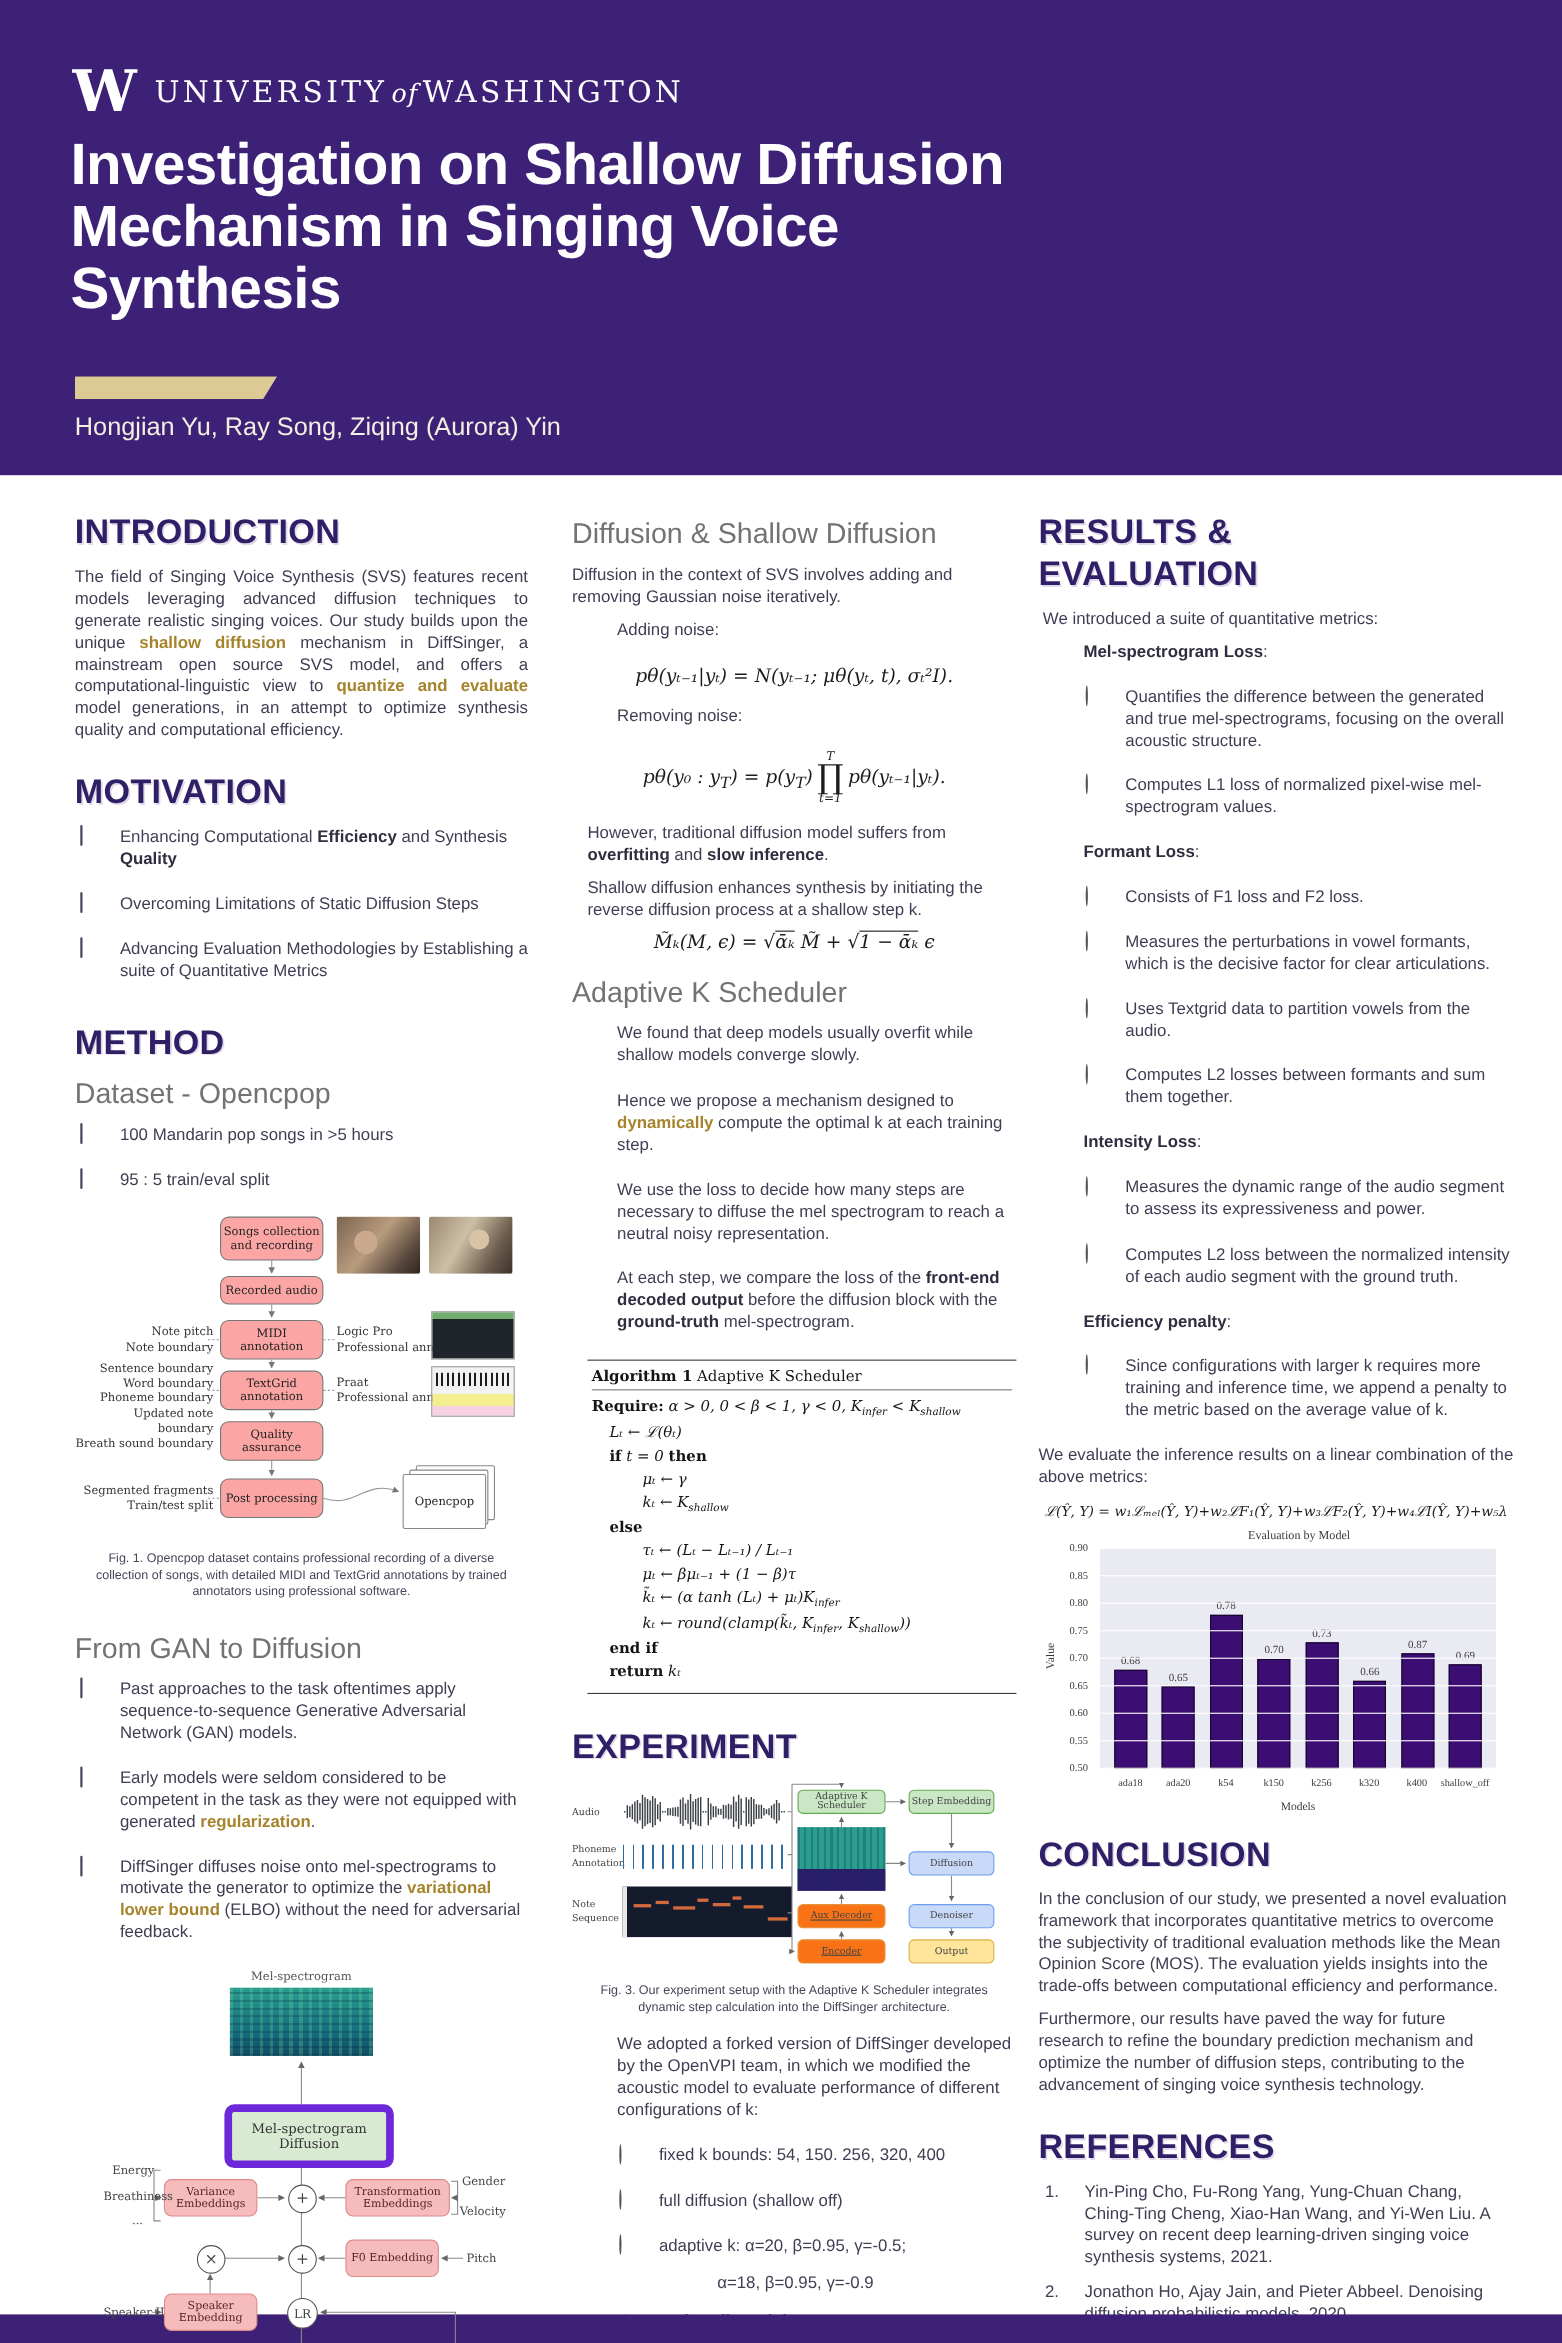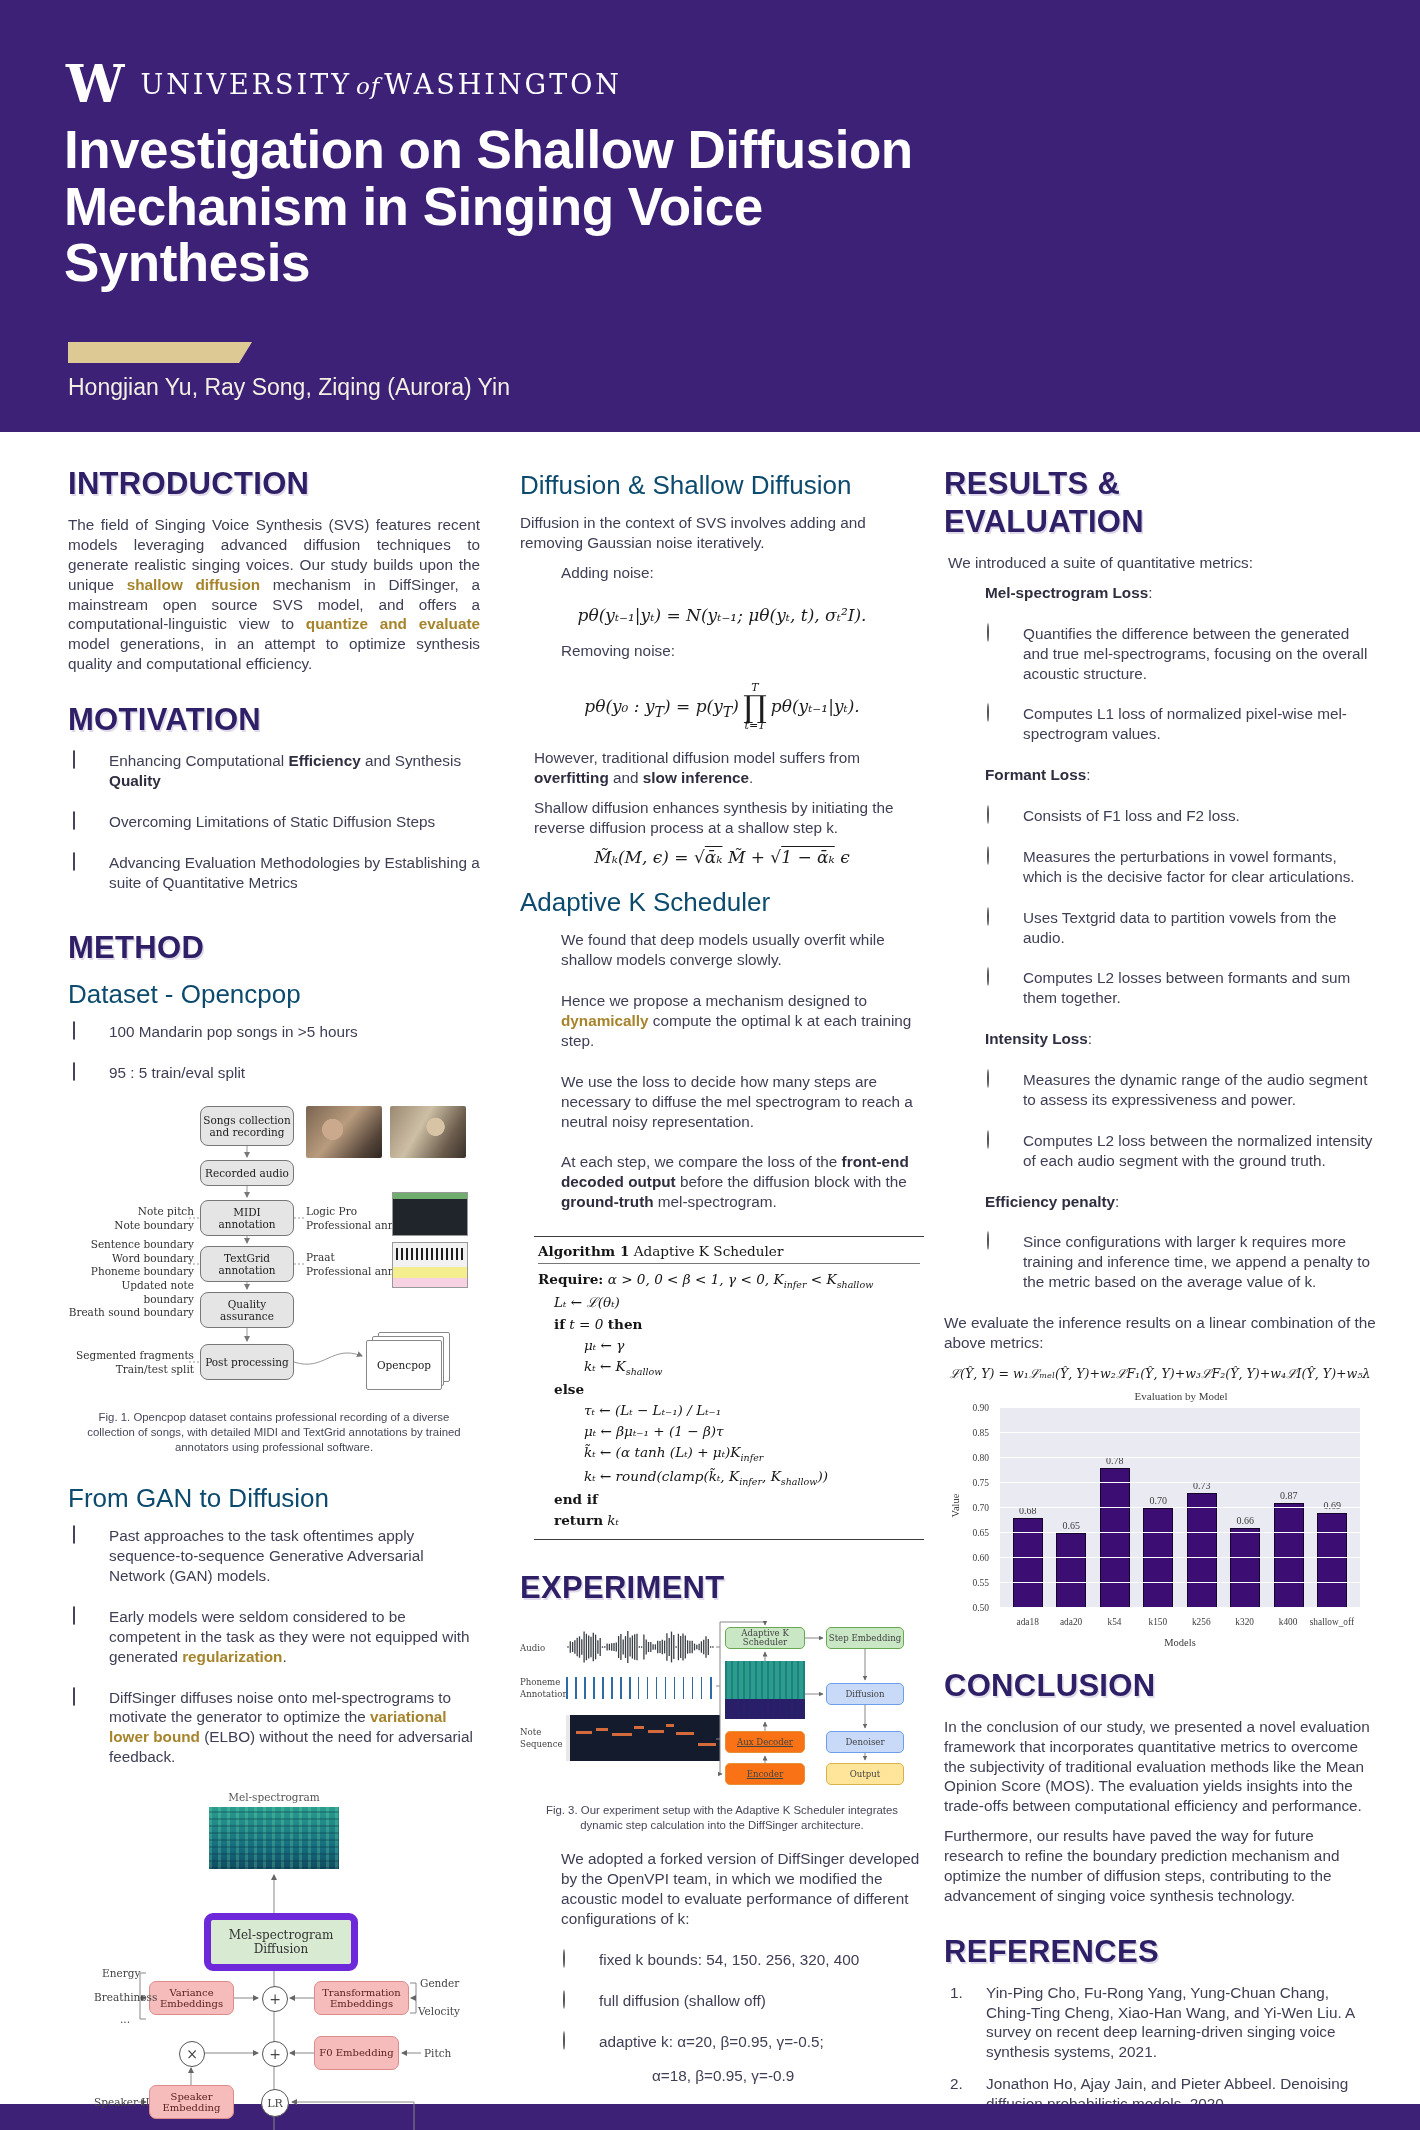--- a/index.html
+++ b/index.html
@@ -17,21 +17,21 @@
             clip-path:polygon(0 0,100% 0,93% 100%,0 100%);}
   .authors{position:absolute;top:374px;left:68px;color:#f3efe2;font-size:23px;font-weight:300;}
   .footbar{position:absolute;left:0;bottom:0;width:1420px;height:26px;background:#3d2177;}
   
   .col{position:absolute;top:466px;}
   #col1{left:68px;width:412px;}
   #col2{left:520px;width:404px;}
   #col3{left:944px;width:432px;}
   .h-major{font-size:31px;font-weight:800;color:#2f1f66;margin:0 0 13px;letter-spacing:.3px;
            text-shadow:1.5px 1.5px 0 rgba(79,46,131,.18);}
-  .h-sub{font-size:26px;font-weight:400;color:#0c4a6e;margin:0 0 12px;}
+  .h-sub{font-size:26px;font-weight:400;color:#737373;margin:0 0 12px;}
   .mt{margin-top:28px;}
   .body-text{font-size:15.3px;color:#3e3e54;line-height:1.3;margin:0 0 10px;}
   .justify{text-align:justify;}
   .gold{color:#a5842c;font-weight:700;}
   .b{font-weight:700;color:#2e2e40;}
   
   .blt{display:flex;margin:0 0 11px;}
   .blt .mk{flex:0 0 36px;padding-left:5px;}
   .sq{width:9px;height:9px;border:1.6px solid #44445a;border-radius:1px;margin-top:4px;}
   .dot{width:7px;height:7px;background:#1e1e1e;border-radius:50%;margin-top:6px;}
@@ -56,21 +56,21 @@
   .alg .cap{border-bottom:1px solid #777;padding:2px 0 4px;margin-bottom:5px;}
   .alg-line{line-height:1.55;}
   .alg .m{font-style:italic;}
   .alg sub{font-size:9.5px;font-style:italic;}
   .ind1{padding-left:16px;}
   .ind2{padding-left:46px;}
   
   .fig1{position:relative;width:402px;height:300px;margin:10px 0 2px;
         font-family:"DejaVu Serif",serif;font-size:10.5px;color:#222;}
   .fig1 .fbox{position:absolute;left:132px;width:94px;border:1px solid #777;border-radius:8px;
-        background:#e5e5e5;display:flex;align-items:center;justify-content:center;text-align:center;
+        background:#fca5a5;display:flex;align-items:center;justify-content:center;text-align:center;
         line-height:1.15;padding:2px;box-sizing:border-box;z-index:2;}
   .fig1 .lab{position:absolute;line-height:1.3;color:#333;}
   .fig1 .lab.r{width:126px;left:0;text-align:right;}
   .fig1 .lab.l{left:238px;text-align:left;}
   .photo{position:absolute;top:2px;width:76px;height:52px;border-radius:2px;}
   #photo1{left:238px;background:
       radial-gradient(circle at 35% 45%,#caa98c 0 18%,transparent 19%),
       linear-gradient(130deg,#7a6450,#b99c7e 45%,#55453a 80%,#2f261f);}
   #photo2{left:322px;background:
       radial-gradient(circle at 60% 40%,#d8c3a4 0 16%,transparent 17%),

